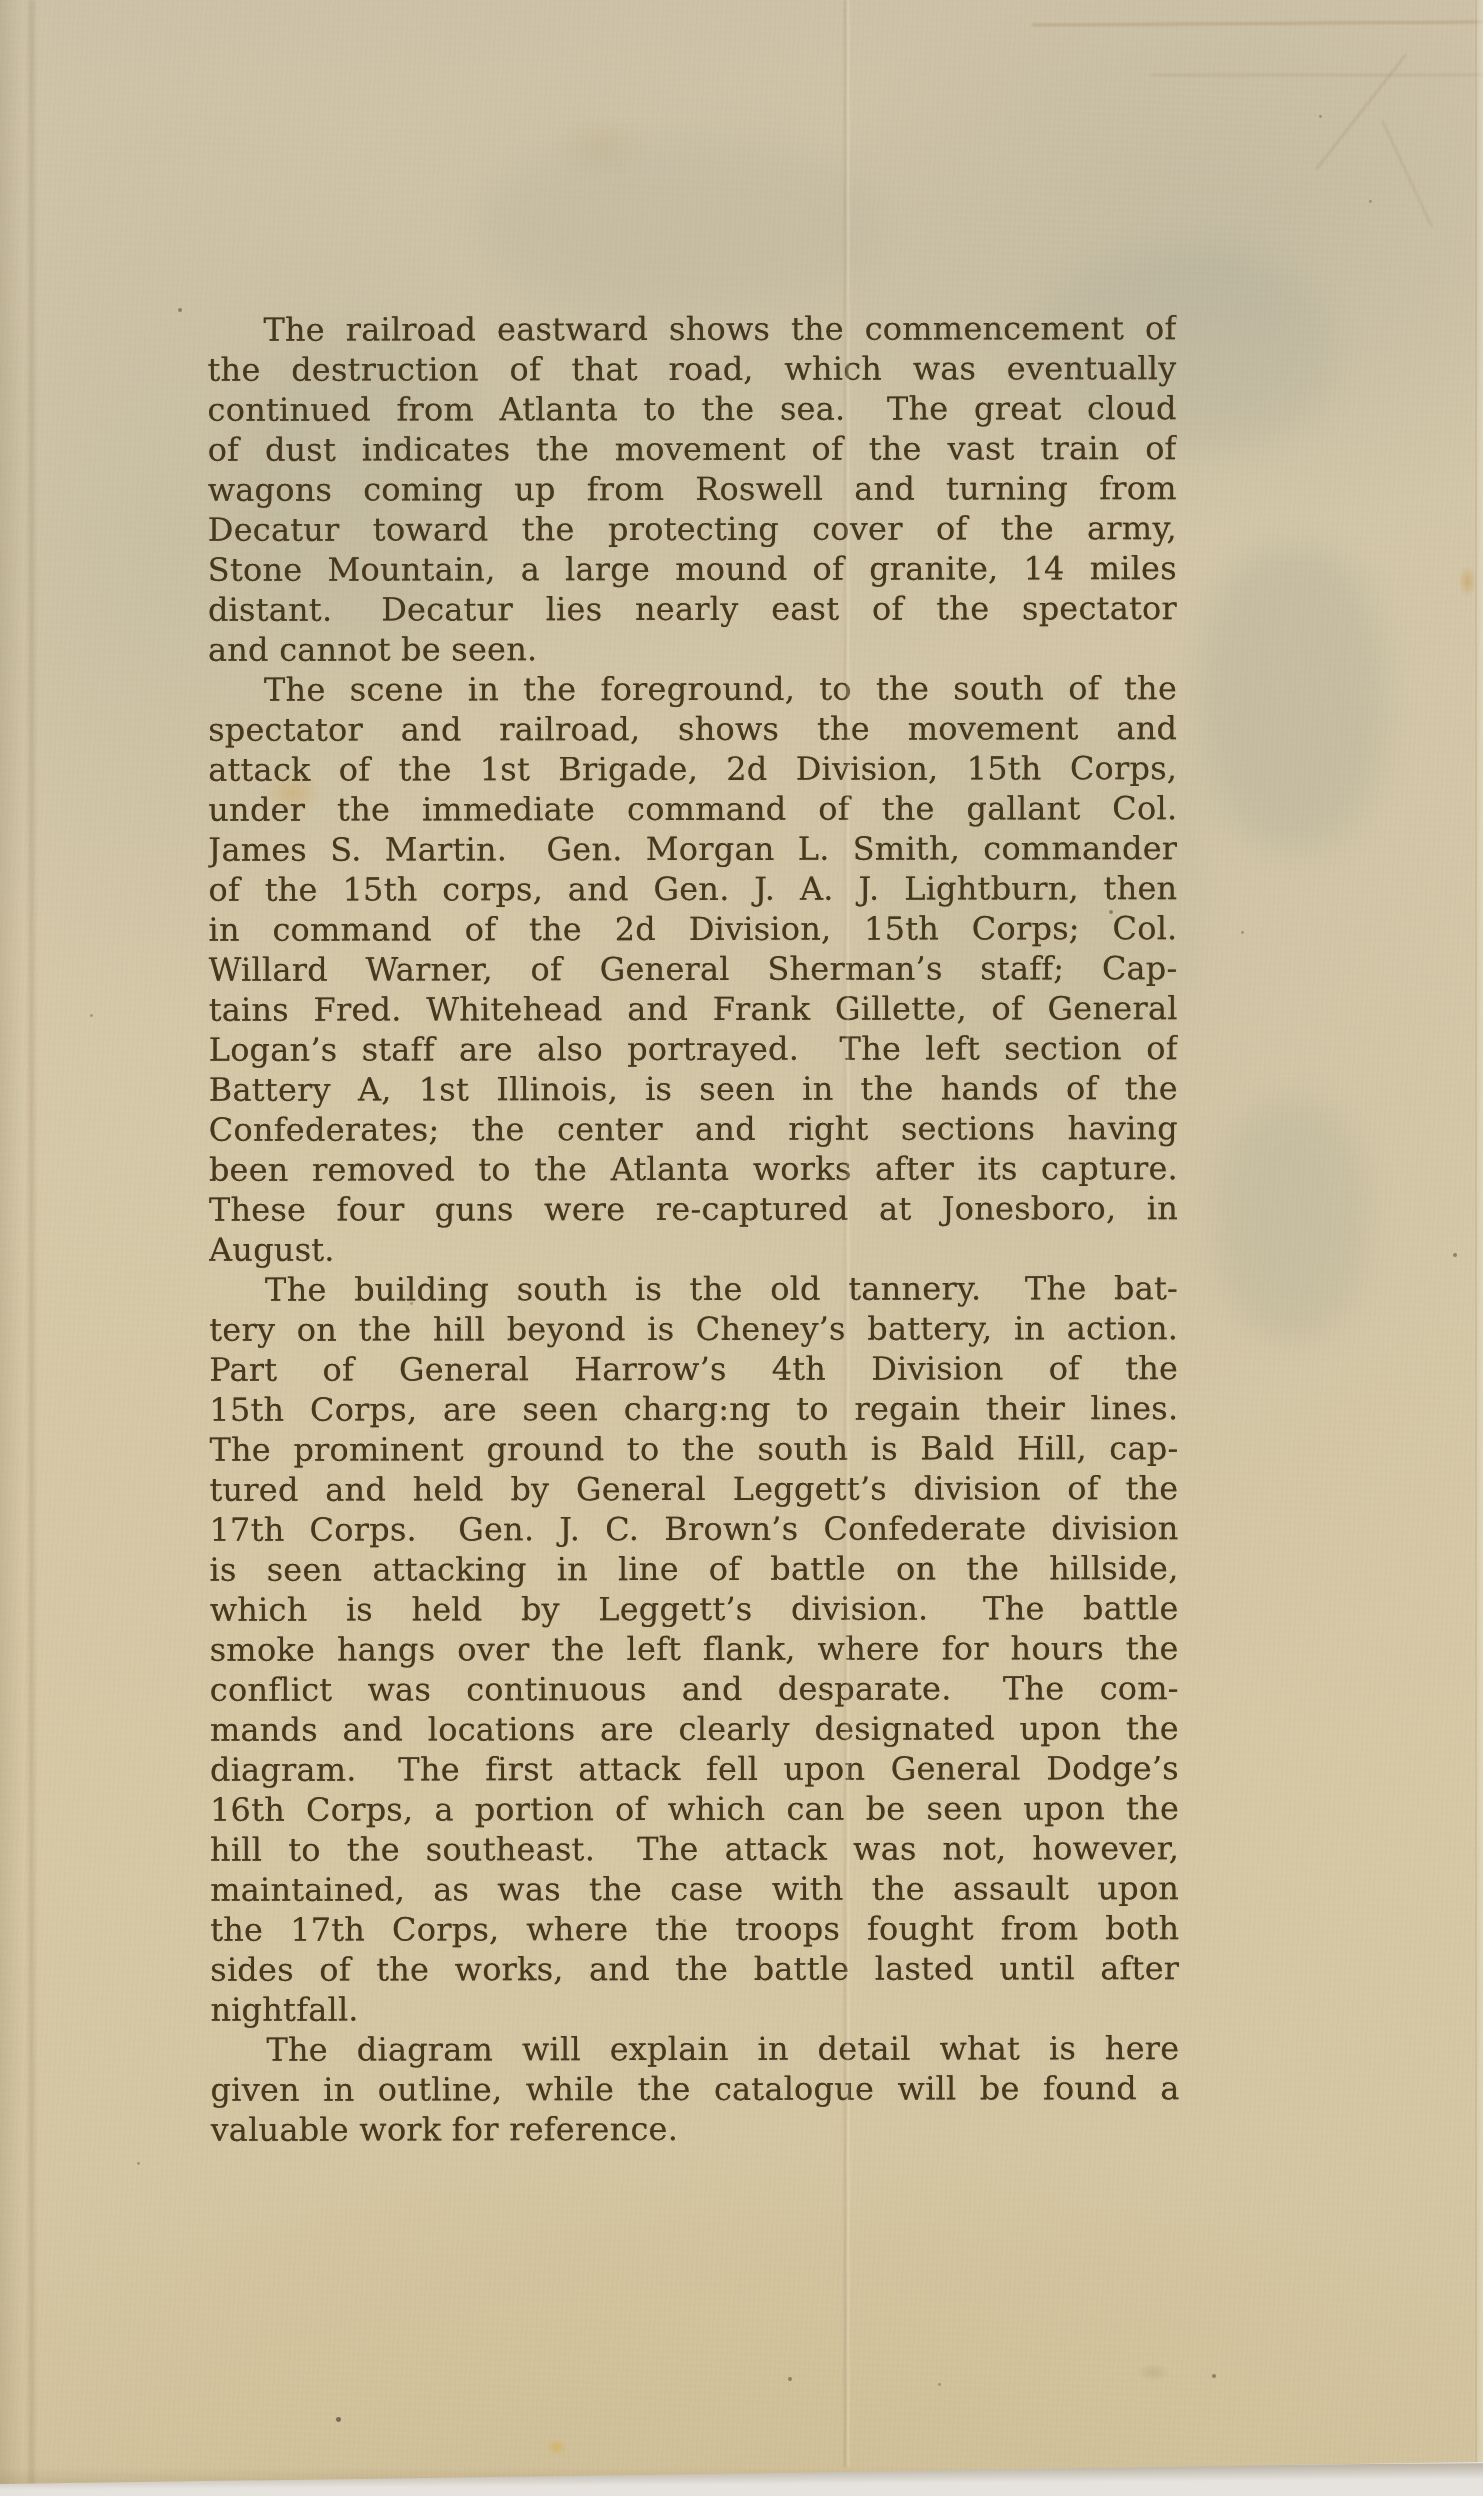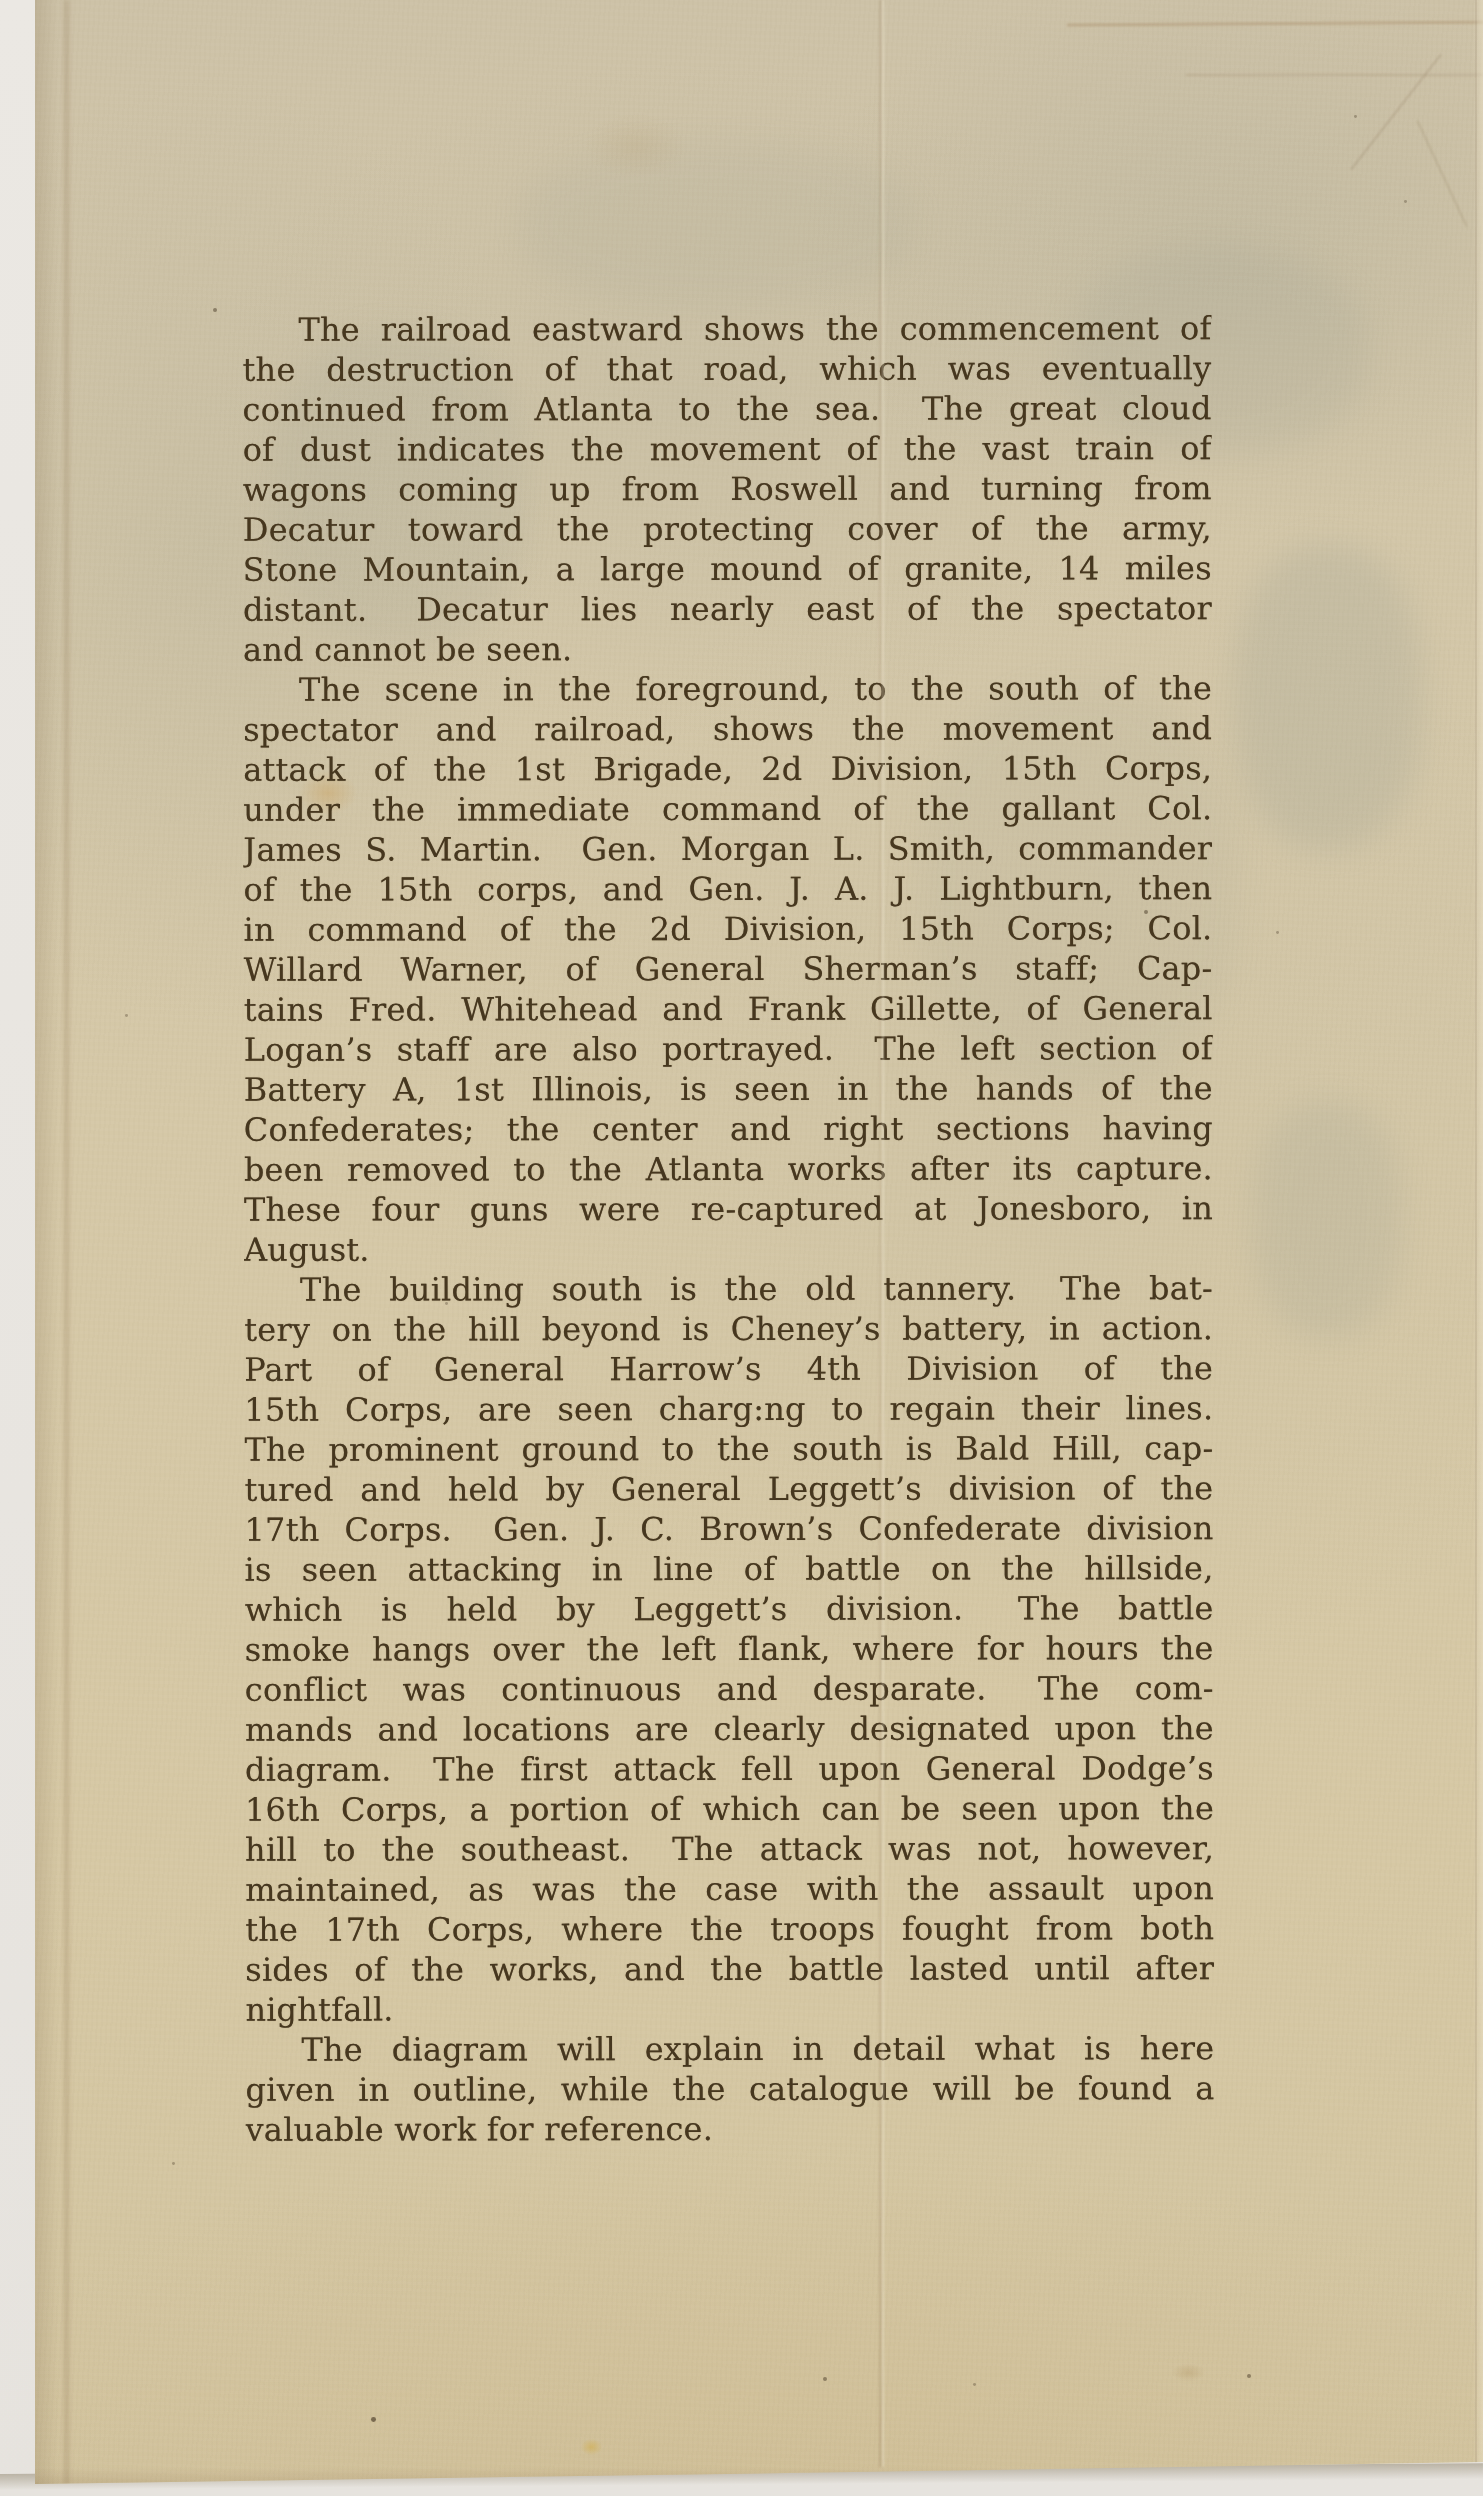--- a/index.html
+++ b/index.html
@@ -20,21 +20,20 @@
     background:
       repeating-linear-gradient(93deg, rgba(120,105,80,0.025) 0 2px, rgba(0,0,0,0) 2px 4.9px),
       repeating-linear-gradient(2deg, rgba(255,255,255,0.025) 0 2.9px, rgba(0,0,0,0) 2.9px 6.8px),
       radial-gradient(ellipse 605px 410px at 82% 10%, rgba(146,148,136,0.20), rgba(146,148,136,0) 70%),
       radial-gradient(ellipse 488px 683px at 12% 22%, rgba(140,144,132,0.14), rgba(140,144,132,0) 70%),
       radial-gradient(ellipse 683px 488px at 45% 16%, rgba(142,146,134,0.12), rgba(142,146,134,0) 70%),
       radial-gradient(ellipse 878px 780px at 70% 45%, rgba(150,148,132,0.08), rgba(150,148,132,0) 75%),
       radial-gradient(ellipse 1365px 585px at 50% 102%, rgba(196,168,116,0.22), rgba(196,168,116,0) 70%),
       linear-gradient(180deg, #cdc2a7 0%, #d2c6a8 18%, #d5c8a7 45%, #d6c8a4 75%, #d2c49f 100%);
     clip-path: polygon(0 0, 100% 0, 100% 98.64%, 52% 99.08%, 0 99.52%);
-    margin-left: 35px;
   }
   .ghost { position: absolute; background: #8f958b; border-radius: 45%; filter: blur(15.6px); }
   .g1 { left: 1198px; top: 544px;  width: 190px; height: 307px; opacity: 0.18; }
   .g2 { left: 1217px; top: 1100px; width: 151px; height: 239px; opacity: 0.15; }
   .g3 { left: 1032px; top: 249px;  width: 302px; height: 205px; opacity: 0.12; }
   .g4 { left: 232px;  top: 327px;  width: 263px; height: 322px; opacity: 0.10; }
   .g5 { left: 483px;  top: 141px;  width: 400px; height: 166px; opacity: 0.08; }
   .g6 { left: 883px;  top: 683px;  width: 322px; height: 410px; opacity: 0.07; }
 
   .stain { position: absolute; border-radius: 50%; }

